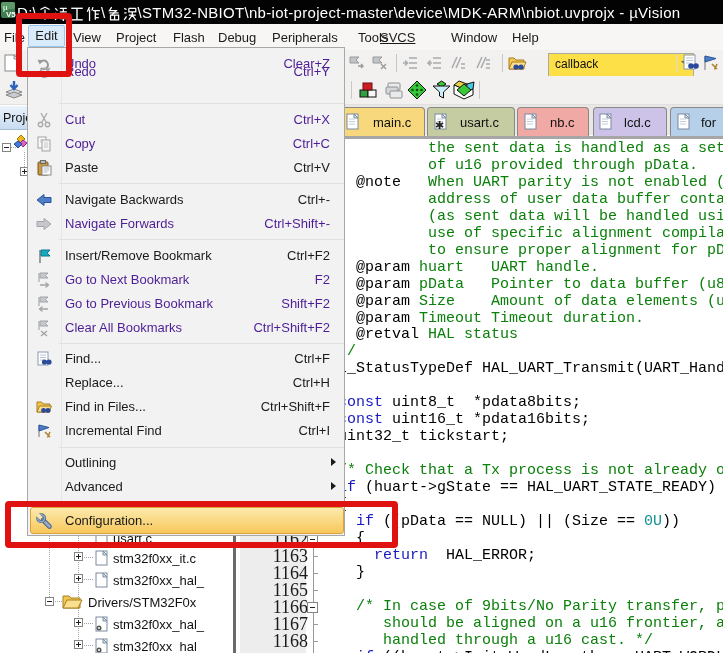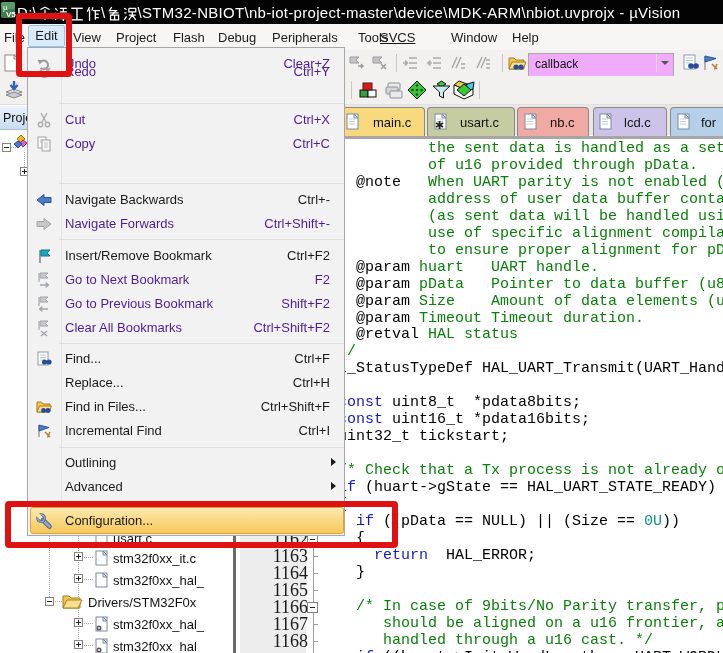--- a/index.html
+++ b/index.html
@@ -8,21 +8,21 @@
 svg{position:absolute;overflow:visible;}
 #titlebar{left:0;top:0;width:723px;height:24px;background:#030303;}
 #titletext{left:17px;top:3px;font-size:15px;letter-spacing:0.3px;color:#fff;white-space:nowrap;}
 #titletext svg{position:relative;top:2.5px;margin:0 1px;}
 #menubar{left:0;top:24px;width:723px;height:26px;background:#f7f6f5;font-size:13px;color:#1a1a1a;}
 .mitem{position:absolute;top:6px;}
 #edithl{position:absolute;left:28px;top:1px;width:37px;height:22px;background:#d9eafb;border:1px solid #9bc6e9;border-radius:2px;text-align:center;line-height:20px;}
 #tb1{left:0;top:50px;width:723px;height:26px;background:#f2f1ef;}
 #tb2{left:0;top:76px;width:723px;height:29px;background:#f2f1ef;border-bottom:1px solid #e2e0de;}
 .tsep{position:absolute;top:4px;width:1px;height:18px;background:#c9c8c6;}
-#combo{position:absolute;left:528px;top:3px;width:146px;height:36px;background:#f0abfc;border:1px solid #a8a8a8;font-size:12px;color:#111;}
+#combo{position:absolute;left:548px;top:3px;width:146px;height:36px;background:#fde047;border:1px solid #a8a8a8;font-size:12px;color:#111;}
 #combo .txt{position:absolute;left:6px;top:3px;}
 #combo .arr{position:absolute;right:0;top:0;width:17px;height:18px;border-left:1px solid #dcdcdc;}
 #combo .arr:after{content:"";position:absolute;left:4px;top:7px;border-left:4px solid transparent;border-right:4px solid transparent;border-top:4px solid #555;}
 #phead{left:0;top:106px;width:233px;height:24px;background:linear-gradient(#eaf2fb,#c8dcf0);border-bottom:1px solid #a8bcd4;font-size:12.5px;color:#111;}
 #phead span{position:absolute;left:3px;top:5px;}
 #split{left:233px;top:105px;width:3px;height:548px;background:#6a6a6a;}
 #tabstrip{left:236px;top:105px;width:487px;height:30px;background:#e9e7e5;}
 .tab{position:absolute;top:2px;height:29px;border:1px solid #8a8a84;border-bottom:none;border-radius:4px 4px 0 0;font-size:13px;color:#111;}
 .tab .lbl{position:absolute;top:7px;}
 #activebar{left:236px;top:136px;width:487px;height:3px;background:#a8a5a6;}
@@ -438,20 +438,30 @@
     <div class="mi dis" style="top:84px;">
         <svg class="mic" width="16" height="16" viewBox="0 0 16 16">
           <rect x="2" y="1" width="8" height="11" fill="#fafafa" stroke="#a0a2a4"></rect>
           <path d="M4 4 h4 M4 6 h4" stroke="#c8c8ca"></path>
           <rect x="6" y="4" width="8" height="11" fill="#f4f4f4" stroke="#a0a2a4"></rect>
           <path d="M8 7 h4 M8 9 h4 M8 11 h4" stroke="#c8c8ca"></path>
         </svg>
         <span class="lb">Copy</span>
         <span class="sc">Ctrl+C</span>
       </div>
+    <div class="mi" style="top:108px;">
+        <svg class="mic" width="16" height="16" viewBox="0 0 16 16">
+          <rect x="2" y="2" width="10" height="13" rx="1" fill="#c9973f" stroke="#7a5a20"></rect>
+          <rect x="4.5" y="0.5" width="5" height="3" fill="#b8b8b8" stroke="#6a6a6a"></rect>
+          <rect x="6" y="6" width="9" height="9" fill="#fff" stroke="#888"></rect>
+          <path d="M7.5 8 h6 M7.5 10 h6 M7.5 12 h4" stroke="#b0b8c0"></path>
+        </svg>
+        <span class="lb">Paste</span>
+        <span class="sc">Ctrl+V</span>
+      </div>
     <div class="msep" style="top:135px;"></div>
     <div class="mi" style="top:140px;">
         <svg class="mic" width="16" height="16" viewBox="0 0 16 16">
           <path d="M15 5.5 H8 V2.5 L1 8 L8 13.5 V10.5 H15 Z" fill="#4e7dc8" stroke="#2a549a"></path>
         </svg>
         <span class="lb">Navigate Backwards</span>
         <span class="sc">Ctrl+-</span>
       </div>
     <div class="mi dis" style="top:164px;">
         <svg class="mic" width="16" height="16" viewBox="0 0 16 16">

